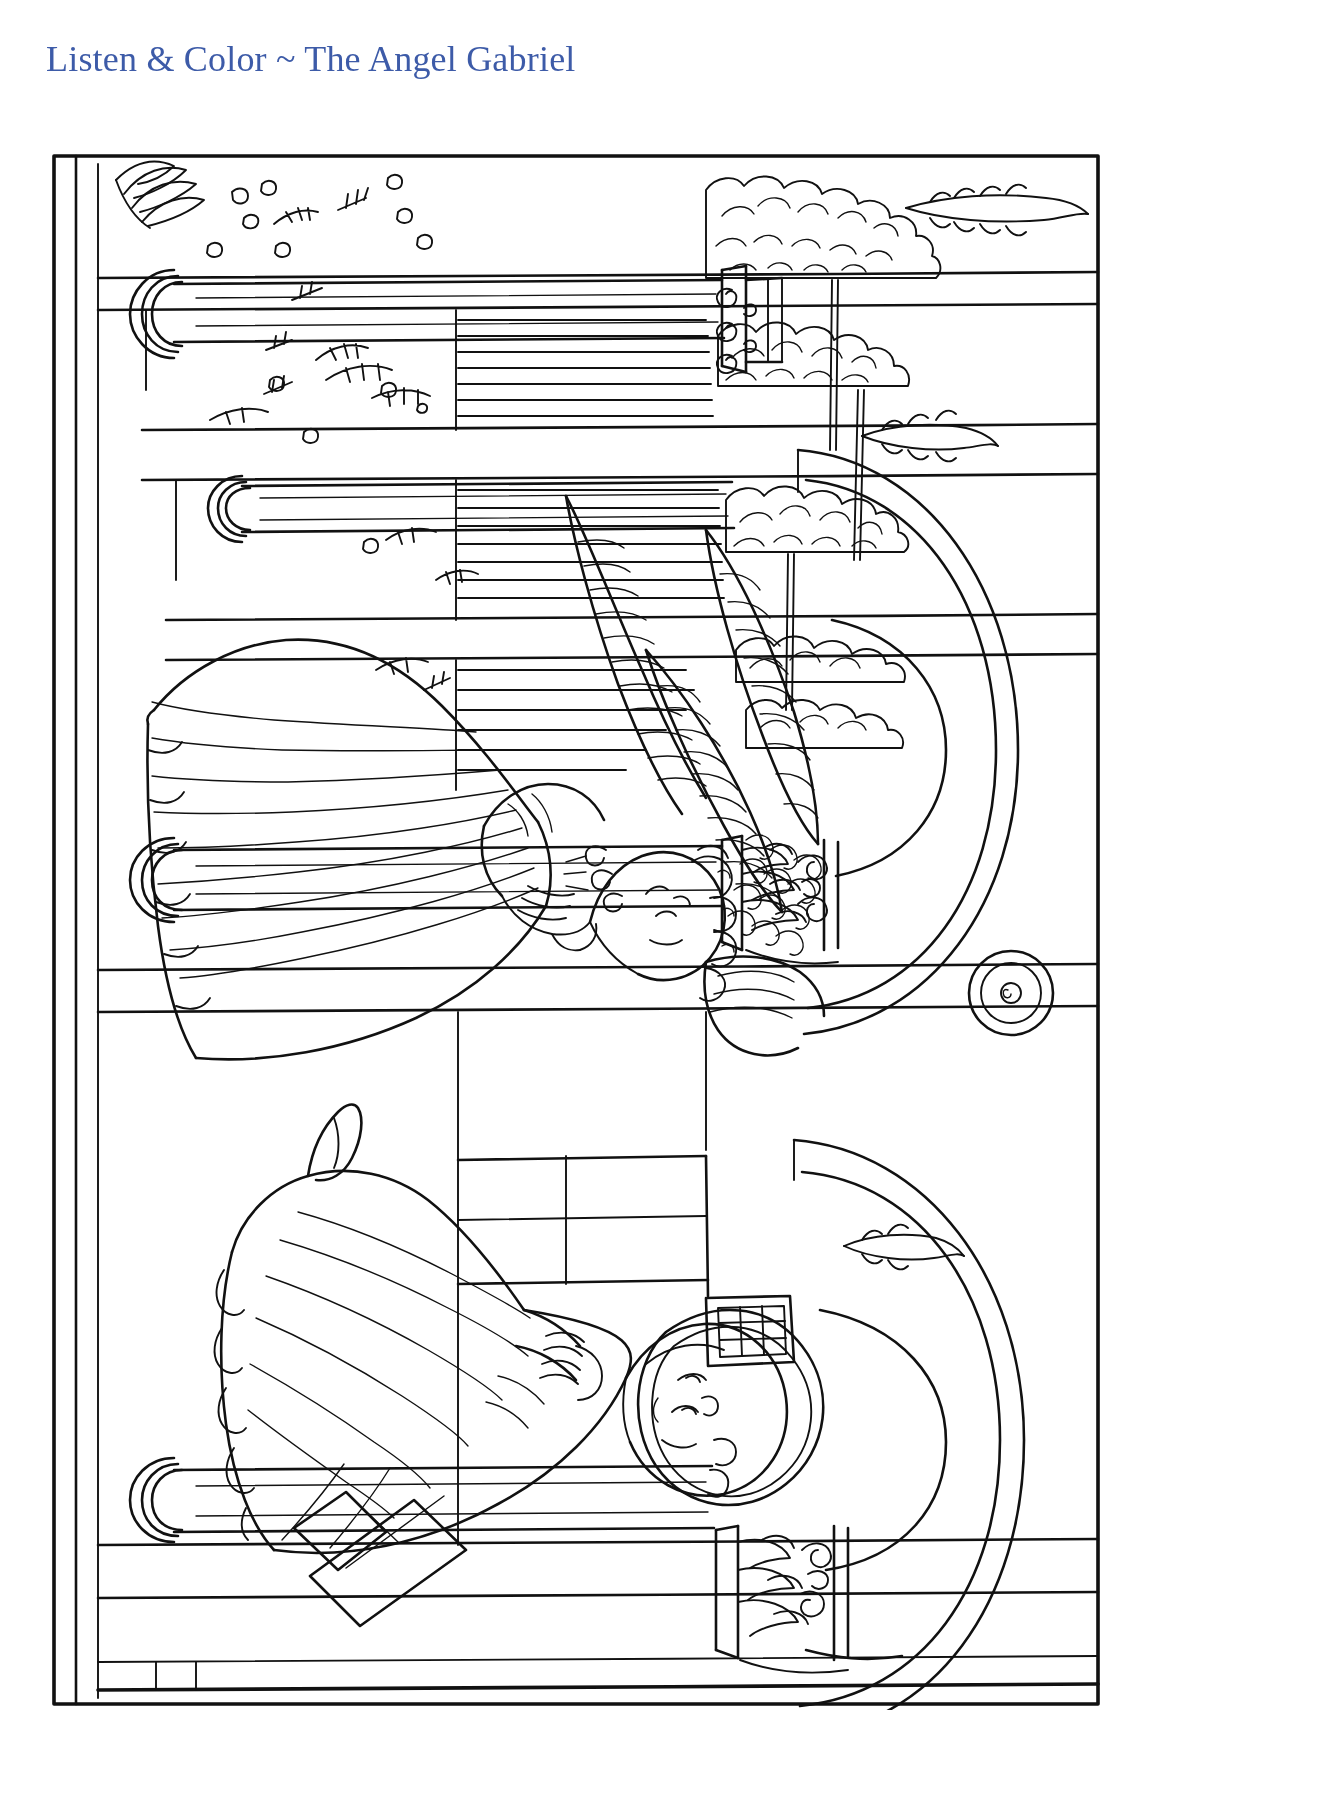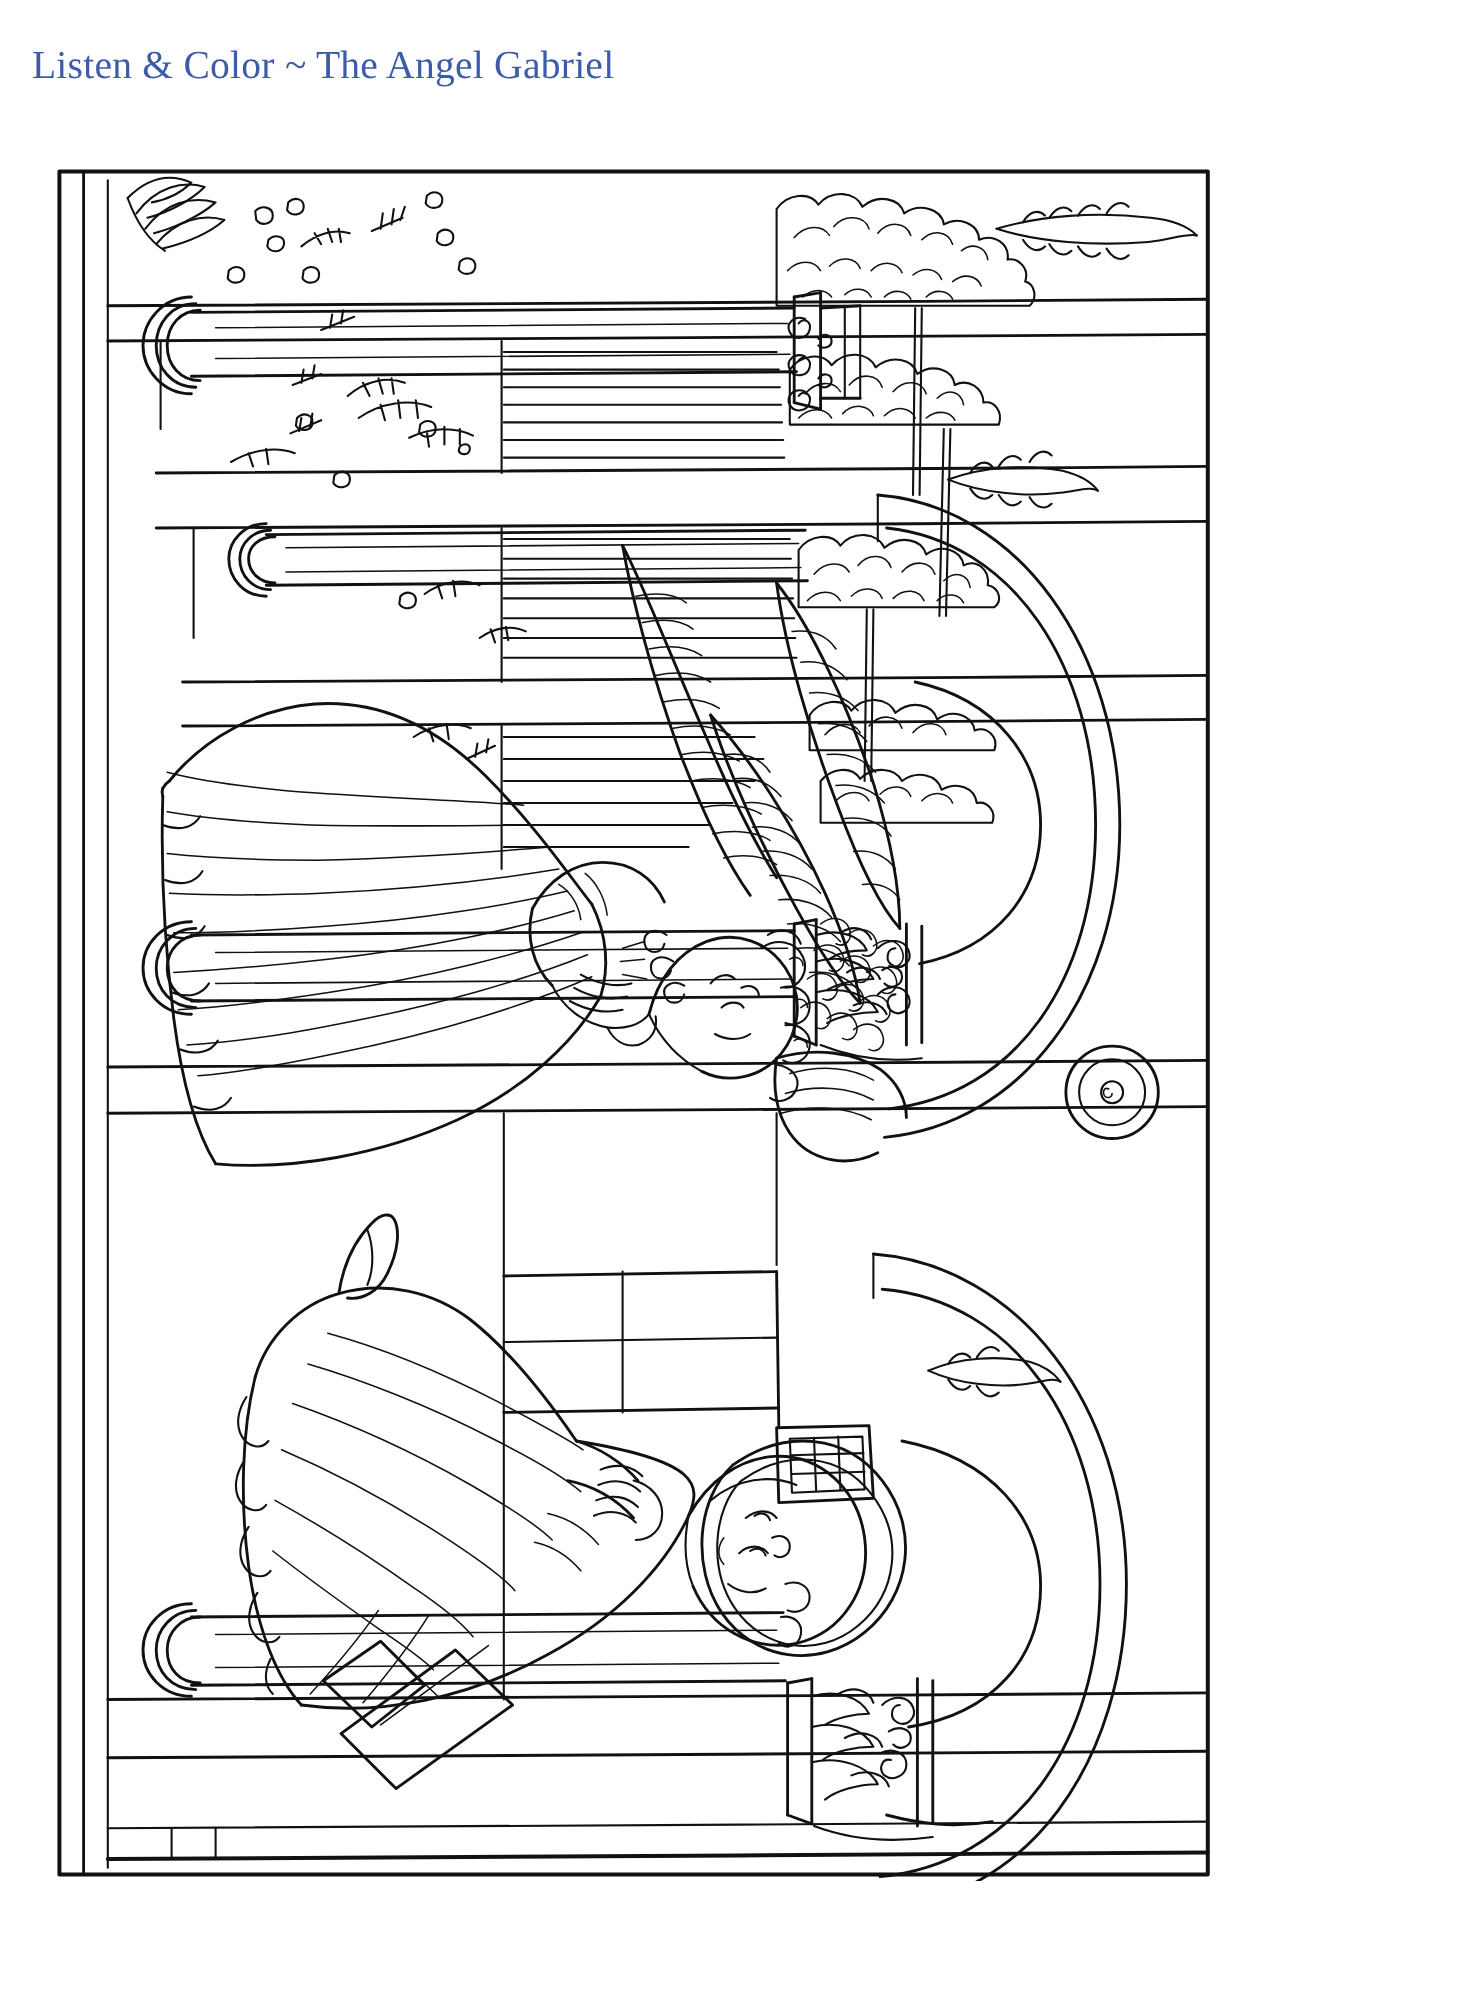--- a/index.html
+++ b/index.html
@@ -16,21 +16,21 @@
     font-family: "Liberation Serif", serif;
     -webkit-font-smoothing: antialiased;
   }
   .page {
     position: absolute;
     inset: 0;
     background: #ffffff;
   }
   .page-title {
     position: absolute;
-    left: 29px;
+    left: 46px;
     top: 37px;
     font-family: "Liberation Serif", serif;
     font-size: 36px;
     line-height: 44px;
     letter-spacing: 0.2px;
     color: #3d5ba8;
     white-space: nowrap;
     font-weight: 400;
   }
   .illustration-wrap {

